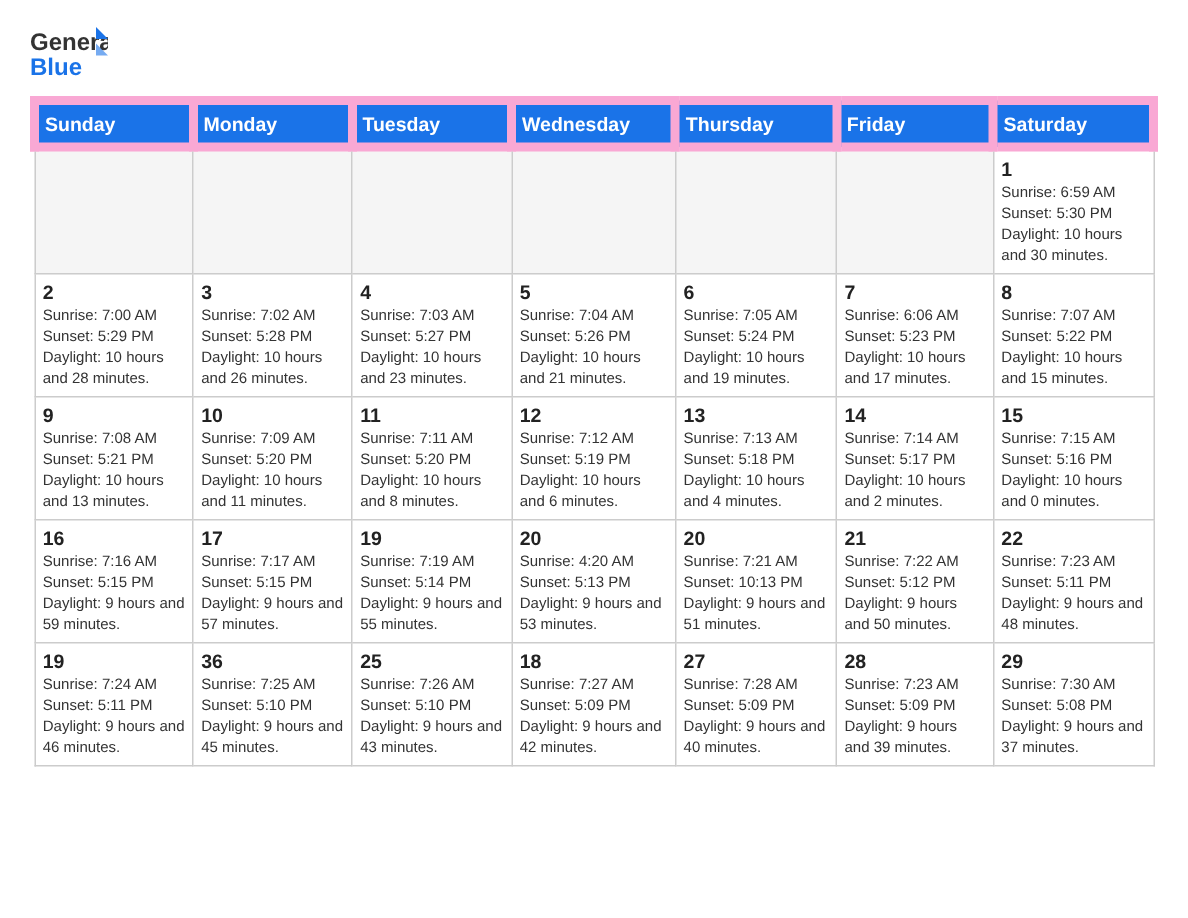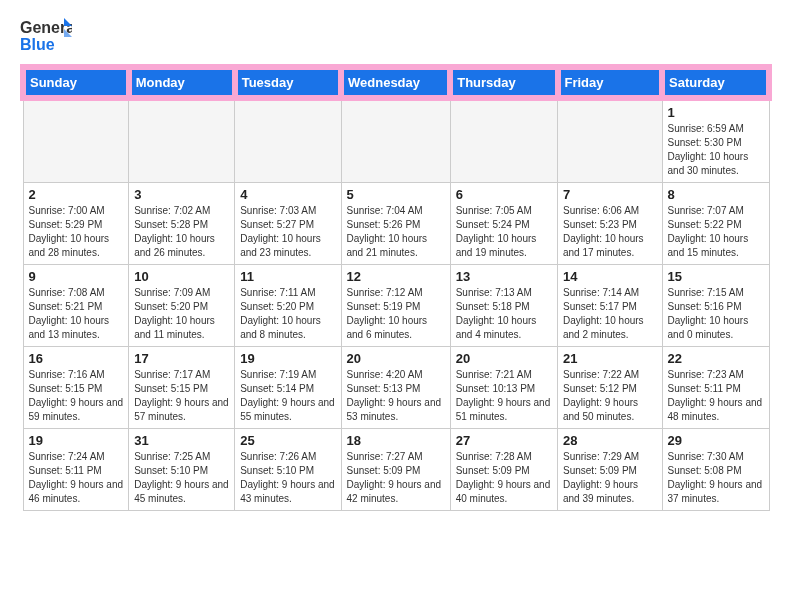--- a/index.html
+++ b/index.html
@@ -259,21 +259,21 @@
           </td>
         </tr>
         <tr>
           <td>
             <span class="day-number">19</span>
             <div class="day-info">Sunrise: 7:24 AM
 Sunset: 5:11 PM
 Daylight: 9 hours and 46 minutes.</div>
           </td>
           <td>
-            <span class="day-number">31</span>
+            <span class="day-number">36</span>
             <div class="day-info">Sunrise: 7:25 AM
 Sunset: 5:10 PM
 Daylight: 9 hours and 45 minutes.</div>
           </td>
           <td>
             <span class="day-number">25</span>
             <div class="day-info">Sunrise: 7:26 AM
 Sunset: 5:10 PM
 Daylight: 9 hours and 43 minutes.</div>
           </td>
@@ -284,21 +284,21 @@
 Daylight: 9 hours and 42 minutes.</div>
           </td>
           <td>
             <span class="day-number">27</span>
             <div class="day-info">Sunrise: 7:28 AM
 Sunset: 5:09 PM
 Daylight: 9 hours and 40 minutes.</div>
           </td>
           <td>
             <span class="day-number">28</span>
-            <div class="day-info">Sunrise: 7:29 AM
+            <div class="day-info">Sunrise: 7:23 AM
 Sunset: 5:09 PM
 Daylight: 9 hours and 39 minutes.</div>
           </td>
           <td>
             <span class="day-number">29</span>
             <div class="day-info">Sunrise: 7:30 AM
 Sunset: 5:08 PM
 Daylight: 9 hours and 37 minutes.</div>
           </td>
         </tr>

